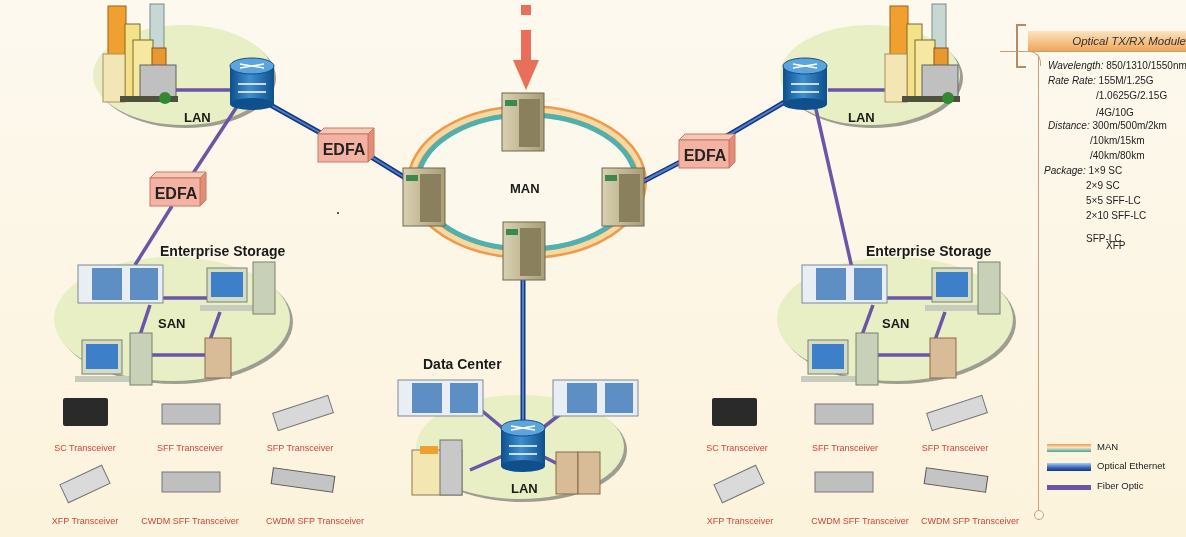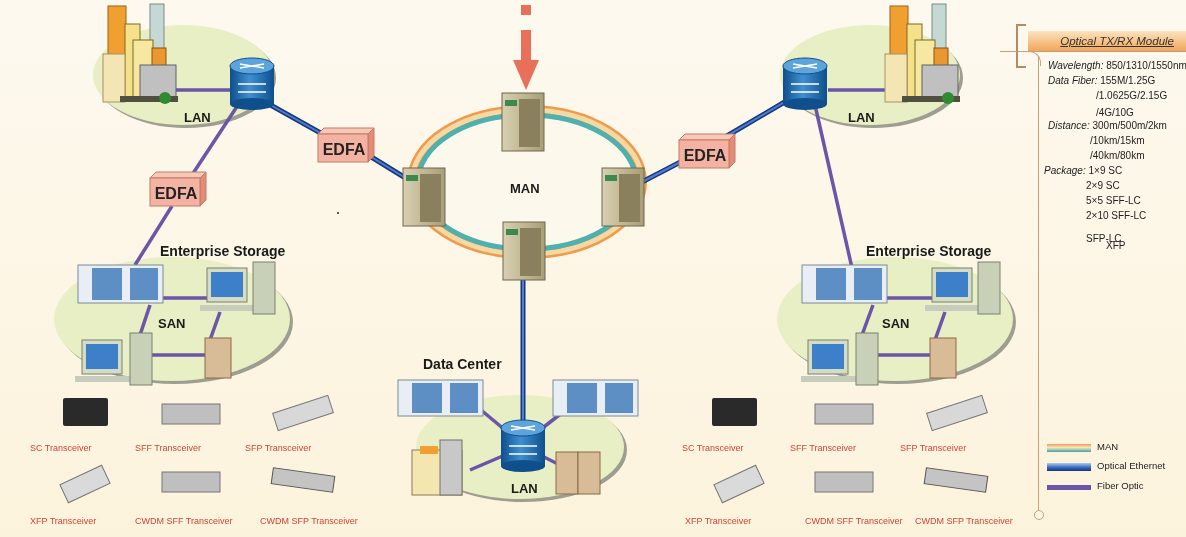--- a/index.html
+++ b/index.html
@@ -2,26 +2,26 @@
 <html><head>
 <meta charset="utf-8">
 <style>
   html,body{margin:0;padding:0;}
   body{width:1186px;height:537px;overflow:hidden;position:relative;
     background:linear-gradient(180deg,#fdf9ef 0%,#fcf3dc 100%);
     font-family:"Liberation Sans",sans-serif;}
   #stage{position:absolute;left:0;top:0;width:1186px;height:537px;}
   .lbl{position:absolute;font-weight:bold;color:#1a1a1a;white-space:nowrap;}
   .lbl-lg{font-size:14px;}
-  .prod{position:absolute;font-size:9px;color:#d2453a;white-space:nowrap;width:110px;}
+  .prod{position:absolute;font-size:9px;color:#d2453a;white-space:nowrap;text-align:center;width:110px;}
   .edfa-txt{position:absolute;font-size:16px;font-weight:bold;color:#222;width:48px;text-align:center;}
   #panel{position:absolute;left:1016px;top:24px;width:170px;height:500px;}
   #panel-title{position:absolute;left:12px;top:7px;width:158px;height:20px;
     background:linear-gradient(180deg,#fbe3c0 0%,#f1a659 100%);
-    color:#333;font-style:italic;font-size:11.5px;line-height:20px;text-align:right;padding-right:12px;box-sizing:border-box;text-decoration:underline;}
+    color:#333;font-style:italic;font-size:11.5px;line-height:20px;text-align:right;padding-right:0;box-sizing:border-box;}
   #panel-bracket{position:absolute;left:0;top:0;width:8px;height:40px;border-left:2px solid #b88a62;border-top:2px solid #b88a62;border-bottom:2px solid #b88a62;}
   #panel-rule{position:absolute;left:-16px;top:27px;width:186px;height:1px;background:#c79d77;}
   #panel-vline{position:absolute;left:22px;top:32px;width:1px;height:455px;background:#c9a27a;}
   #panel-curve{position:absolute;left:8px;top:27px;width:16px;height:14px;border-top:1px solid #c9a27a;border-right:1px solid #c9a27a;border-top-right-radius:12px;}
   #panel-circle{position:absolute;left:18px;top:486px;width:8px;height:8px;border:1px solid #c9a27a;border-radius:50%;background:#fdf6e6;}
   .spec{position:absolute;font-size:10px;color:#222;white-space:nowrap;line-height:15px;}
   .spec i{font-style:italic;}
   .legend-item{position:absolute;left:1047px;width:140px;height:14px;}
   .legend-swatch{position:absolute;left:0;top:2px;width:44px;height:8px;}
   .legend-text{position:absolute;left:50px;top:-1px;font-size:9.5px;color:#222;white-space:nowrap;}
@@ -310,21 +310,21 @@
 
 <div id="panel">
   <div id="panel-bracket"></div>
   <div id="panel-title">Optical TX/RX Module</div>
   <div id="panel-rule"></div>
   <div id="panel-curve"></div>
   <div id="panel-vline"></div>
   <div id="panel-circle"></div>
 
   <div class="spec" style="left:32px;top:34px;"><i>Wavelength:</i> <span>850/1310/1550nm</span></div>
-  <div class="spec" style="left:32px;top:49px;"><i>Data Fiber:</i> <span>155M/1.25G</span></div>
+  <div class="spec" style="left:32px;top:49px;"><i>Rate Rate:</i> <span>155M/1.25G</span></div>
   <div class="spec" style="left:80px;top:64px;">/1.0625G/2.15G</div>
   <div class="spec" style="left:80px;top:81px;">/4G/10G</div>
   <div class="spec" style="left:32px;top:94px;"><i>Distance:</i> <span>300m/500m/2km</span></div>
   <div class="spec" style="left:74px;top:109px;">/10km/15km</div>
   <div class="spec" style="left:74px;top:124px;">/40km/80km</div>
   <div class="spec" style="left:28px;top:139px;"><i>Package:</i> <span>1×9 SC</span></div>
   <div class="spec" style="left:70px;top:154px;">2×9 SC</div>
   <div class="spec" style="left:70px;top:169px;">5×5 SFF-LC</div>
   <div class="spec" style="left:70px;top:184px;">2×10 SFF-LC</div>
   <div class="spec" style="left:70px;top:199px;margin-top:8px;">SFP-LC</div>

